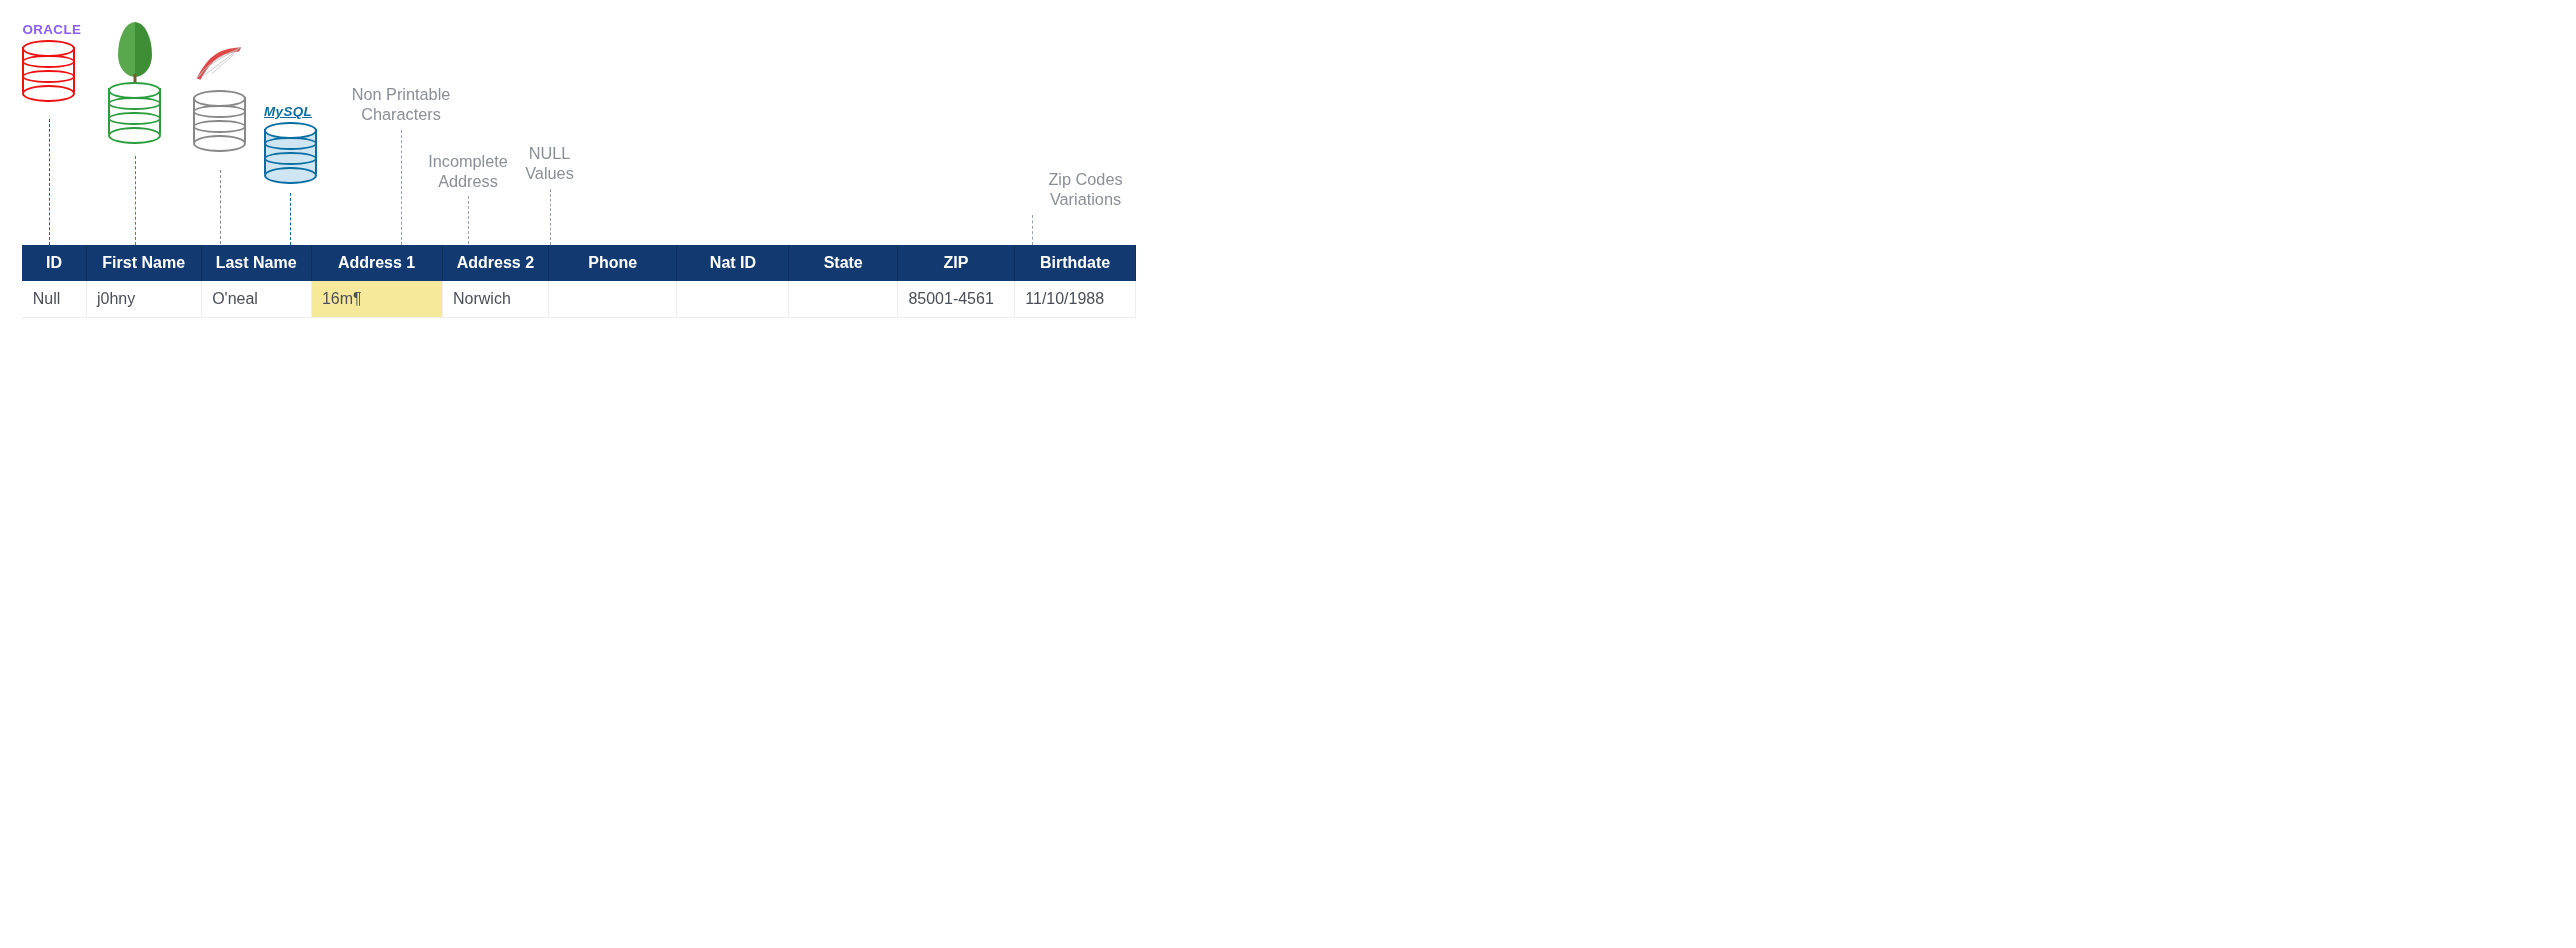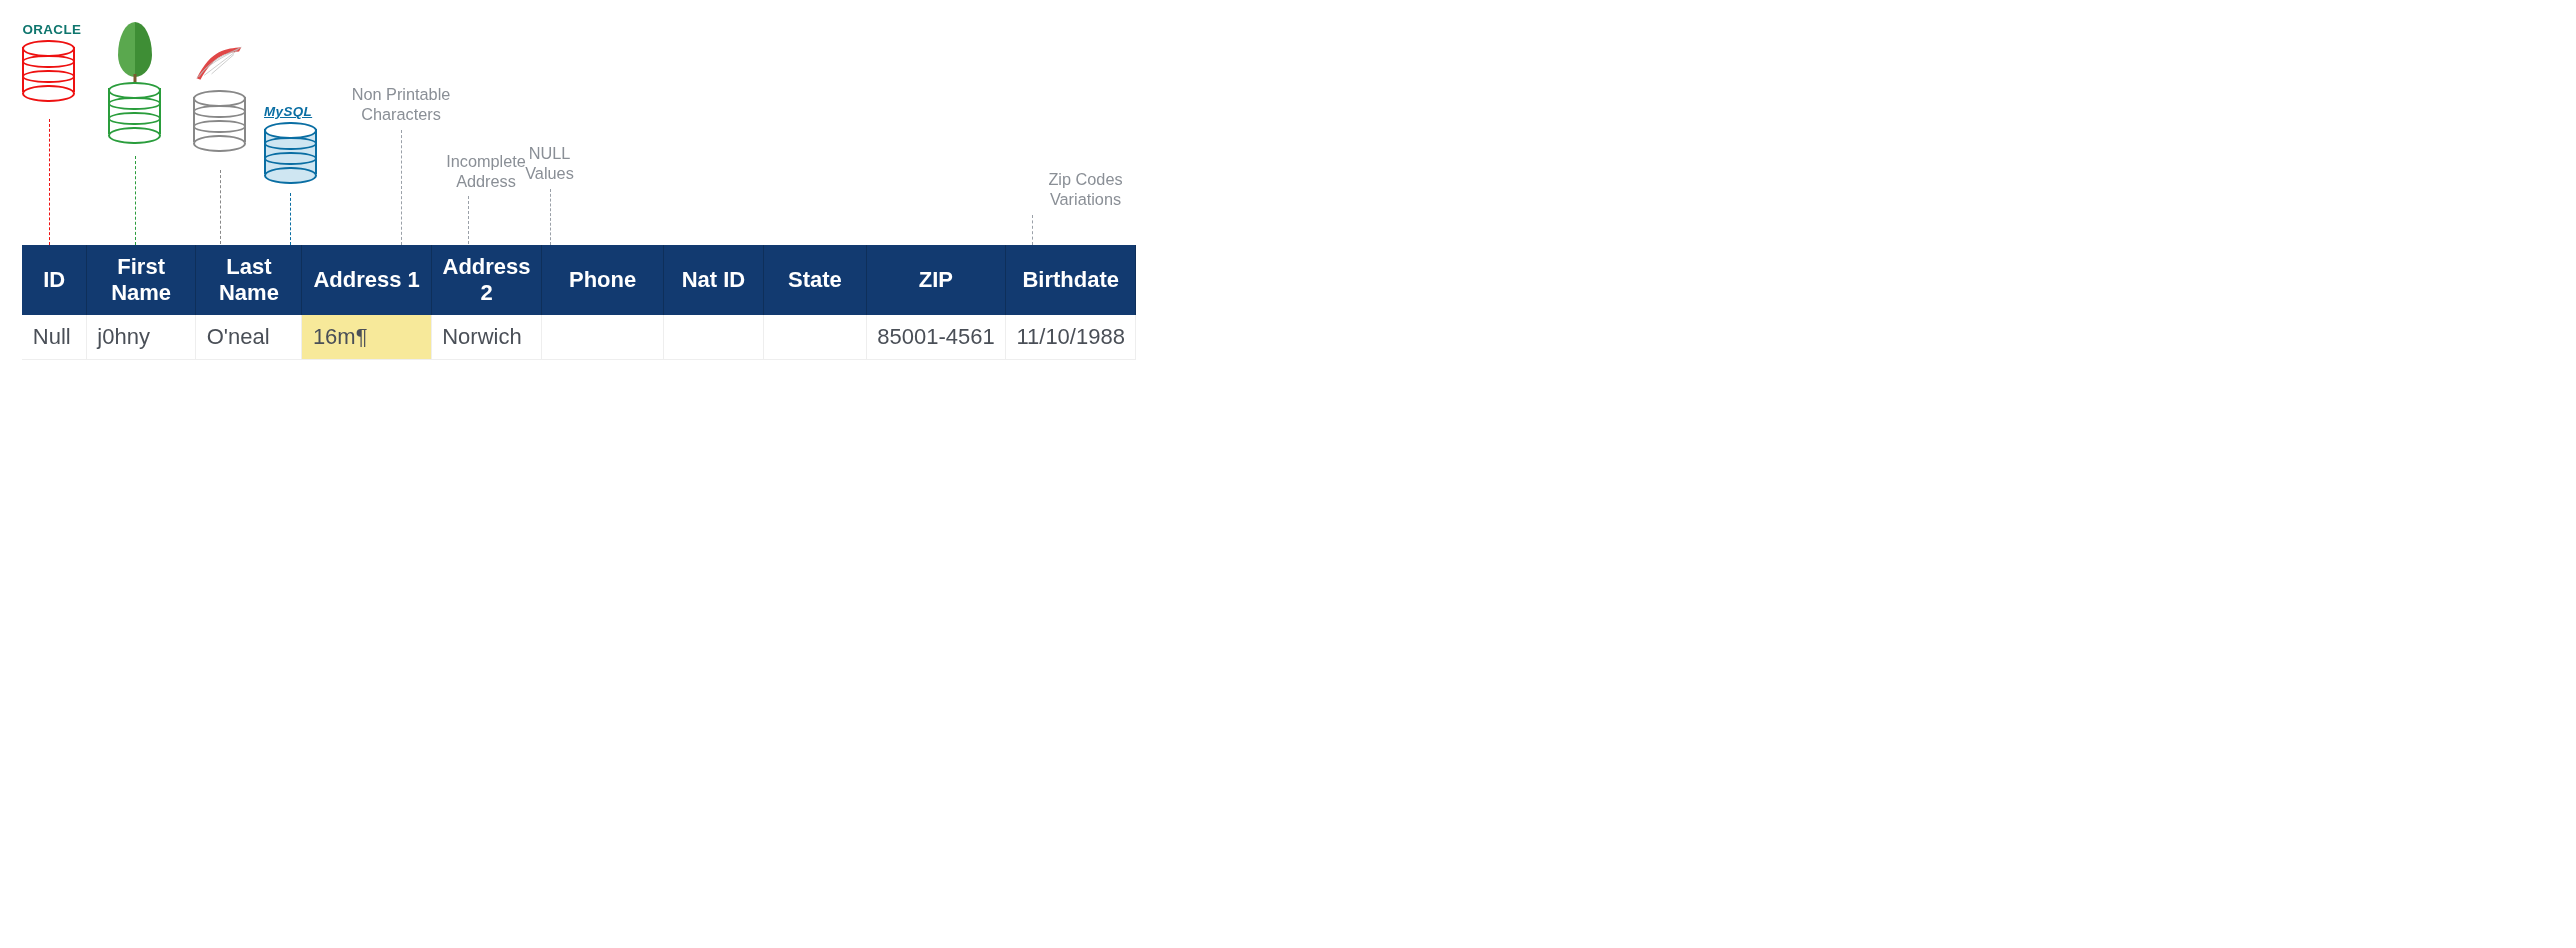--- a/index.html
+++ b/index.html
@@ -19,21 +19,21 @@
   .db {
     position: absolute;
   }
   .db .brand {
     font-weight: bold;
     font-size: 13.4px;
     margin-bottom: 3px;
     letter-spacing: 0.4px;
   }
   .db-oracle { left: 7.4px; top: 0; }
-  .db-oracle .brand { color: #0f766e; }
+  .db-oracle .brand { color: #8b5cf6; }
   .db-mongo  { left: 93px; top: 0; }
   .db-sql    { left: 178px; top: 18.6px; }
   .db-mysql  { left: 249px; top: 82px; }
   .db-mysql .brand { color: #0a6ea3; font-style: italic; text-decoration: underline; }
 
   .cyl {
     width: 53px; height: 59px; position: relative;
   }
   .cyl::before, .cyl::after, .cyl .ring1, .cyl .ring2 {
     content: ""; position: absolute; left: 0; right: 0;
@@ -102,21 +102,21 @@
   }
 
   
   .grid {
     position: absolute;
     top: 223px;
     left: 7.4px;
     right: 0;
     border-collapse: collapse;
     width: 1114px;
-    font-size: 22px;
+    font-size: 16px;
     color: #4a4f57;
   }
   .grid thead th {
     background: #123a70;
     color: #fff;
     font-weight: 600;
     padding: 9px 10.4px;
     text-align: center;
     border-right: 0.7px solid #0e2f5a;
   }
@@ -182,21 +182,21 @@
       <div class="body"></div>
         <div class="ring1"></div>
         <div class="ring2"></div>
     </div>
   </div>
   <div class="vline" style="--lc:#0a6ea3; left:275px; top:171px; height:52px;"></div>
 
   <div class="annot" style="left:312px; top:63px; width:148px;">Non Printable<br>Characters</div>
   <div class="vline" style="--lc:#9aa0a8; left:386px; top:108px; height:115px;"></div>
 
-  <div class="annot" style="left:397px; top:130px; width:148px;">Incomplete<br>Address</div>
+  <div class="annot" style="left:379px; top:130px; width:148px;">Incomplete<br>Address</div>
   <div class="vline" style="--lc:#9aa0a8; left:453px; top:174px; height:48px;"></div>
 
   <div class="annot" style="left:490px; top:122px; width:89px;">NULL<br>Values</div>
   <div class="vline" style="--lc:#9aa0a8; left:535px; top:167px; height:56px;"></div>
 
   <div class="annot" style="left:1011px; top:148px; width:119px;">Zip Codes<br>Variations</div>
   <div class="vline" style="--lc:#9aa0a8; left:1017px; top:193px; height:30px;"></div>
 
   <table class="grid">
     <colgroup>

